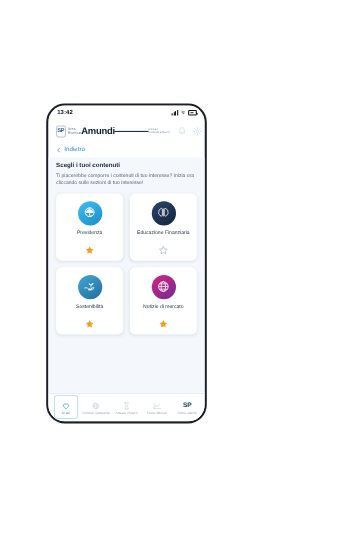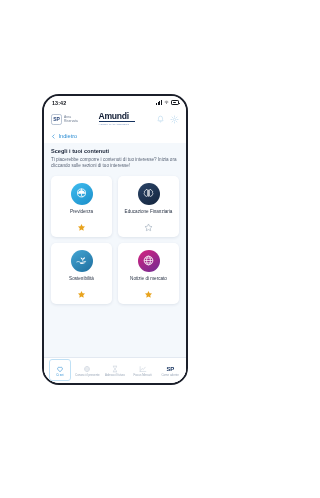--- a/index.html
+++ b/index.html
@@ -110,22 +110,21 @@
     box-sizing: border-box;
   }
   .reserved-text {
     font-size: 3.3px;
     line-height: 4px;
     color: #6d7b90;
     max-width: 17px;
   }
   .brand {
     display: flex;
-    flex-direction: column;
-    align-items: flex-start;
+    align-items: center;
     margin-left: -4px;
   }
   .brand-name {
     font-size: 8.6px;
     font-weight: bold;
     color: #0f1b33;
     letter-spacing: -0.25px;
     line-height: 9px;
   }
   .brand-rule {

